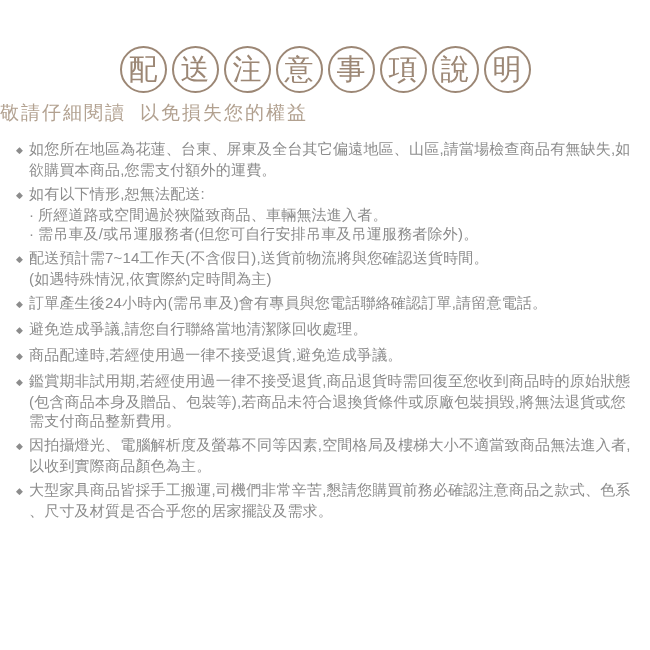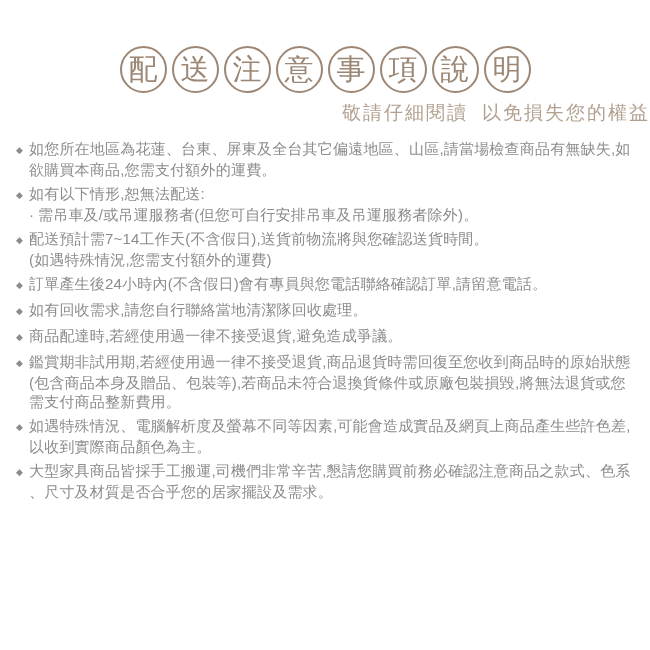--- a/index.html
+++ b/index.html
@@ -21,21 +21,21 @@
     border:2px solid var(--accent,#9c8775);
     border-radius:50%;
     color:var(--accent,#9c8775);
     font-size:29px;line-height:43px;
     text-align:center;
     font-weight:400;
     flex:0 0 auto;
   }
   .subtitle{
     margin-top:7px;
-    text-align:right;
+    text-align:left;
     color:var(--subtitle,#b2a190);
     font-size:19px;
     letter-spacing:2px;
     white-space:nowrap;
   }
   .subtitle .gap{display:inline-block;width:14px;}
   
   .notes{
     margin:13px 16px 0 16px;
     color:var(--text,#8c8c8c);
@@ -86,38 +86,39 @@
         <span class="circle">項</span>
         <span class="circle">說</span>
         <span class="circle">明</span>
       </div>
     <div class="subtitle"><span>敬請仔細閱讀</span><span class="gap"></span><span>以免損失您的權益</span></div>
   </div>
   <div class="notes">
   <div class="note-item"><span class="bullet">◆</span><span>如您所在地區為花蓮、台東、屏東及全台其它偏遠地區、山區,請當場檢查商品有無缺失,如欲購買本商品,您需支付額外的運費。</span></div>
 
   <div class="note-item"><span class="bullet">◆</span><span>如有以下情形,恕無法配送:</span>
+  <div class="sub-line"><span class="sub-dot">·</span><span>所經道路或空間過於狹隘致商品、車輛無法進入者。</span></div>
 
 
   <div class="sub-line"><span class="sub-dot">·</span><span>需吊車及/或吊運服務者(但您可自行安排吊車及吊運服務者除外)。</span></div>
 
 </div>
 
   <div class="note-item"><span class="bullet">◆</span><span>配送預計需7~14工作天(不含假日),送貨前物流將與您確認送貨時間。</span>
-  <div class="note-extra">(如遇特殊情況,您需支付額外的運費)</div>
+  <div class="note-extra">(如遇特殊情況,依實際約定時間為主)</div>
 </div>
 
-  <div class="note-item"><span class="bullet">◆</span><span>訂單產生後24小時內(不含假日)會有專員與您電話聯絡確認訂單,請留意電話。</span></div>
+  <div class="note-item"><span class="bullet">◆</span><span>訂單產生後24小時內(需吊車及)會有專員與您電話聯絡確認訂單,請留意電話。</span></div>
 
 
-  <div class="note-item"><span class="bullet">◆</span><span>如有回收需求,請您自行聯絡當地清潔隊回收處理。</span></div>
+  <div class="note-item"><span class="bullet">◆</span><span>避免造成爭議,請您自行聯絡當地清潔隊回收處理。</span></div>
 
   <div class="note-item"><span class="bullet">◆</span><span>商品配達時,若經使用過一律不接受退貨,避免造成爭議。</span></div>
 
 
   <div class="note-item"><span class="bullet">◆</span><span>鑑賞期非試用期,若經使用過一律不接受退貨,商品退貨時需回復至您收到商品時的原始狀態(包含商品本身及贈品、包裝等),若商品未符合退換貨條件或原廠包裝損毀,將無法退貨或您需支付商品整新費用。</span></div>
 
-  <div class="note-item"><span class="bullet">◆</span><span>如遇特殊情況、電腦解析度及螢幕不同等因素,可能會造成實品及網頁上商品產生些許色差,以收到實際商品顏色為主。</span></div>
+  <div class="note-item"><span class="bullet">◆</span><span>因拍攝燈光、電腦解析度及螢幕不同等因素,空間格局及樓梯大小不適當致商品無法進入者,以收到實際商品顏色為主。</span></div>
 
 
   <div class="note-item"><span class="bullet">◆</span><span>大型家具商品皆採手工搬運,司機們非常辛苦,懇請您購買前務必確認注意商品之款式、色系、尺寸及材質是否合乎您的居家擺設及需求。</span></div>
 </div>
 </div>
 
 </body></html>

